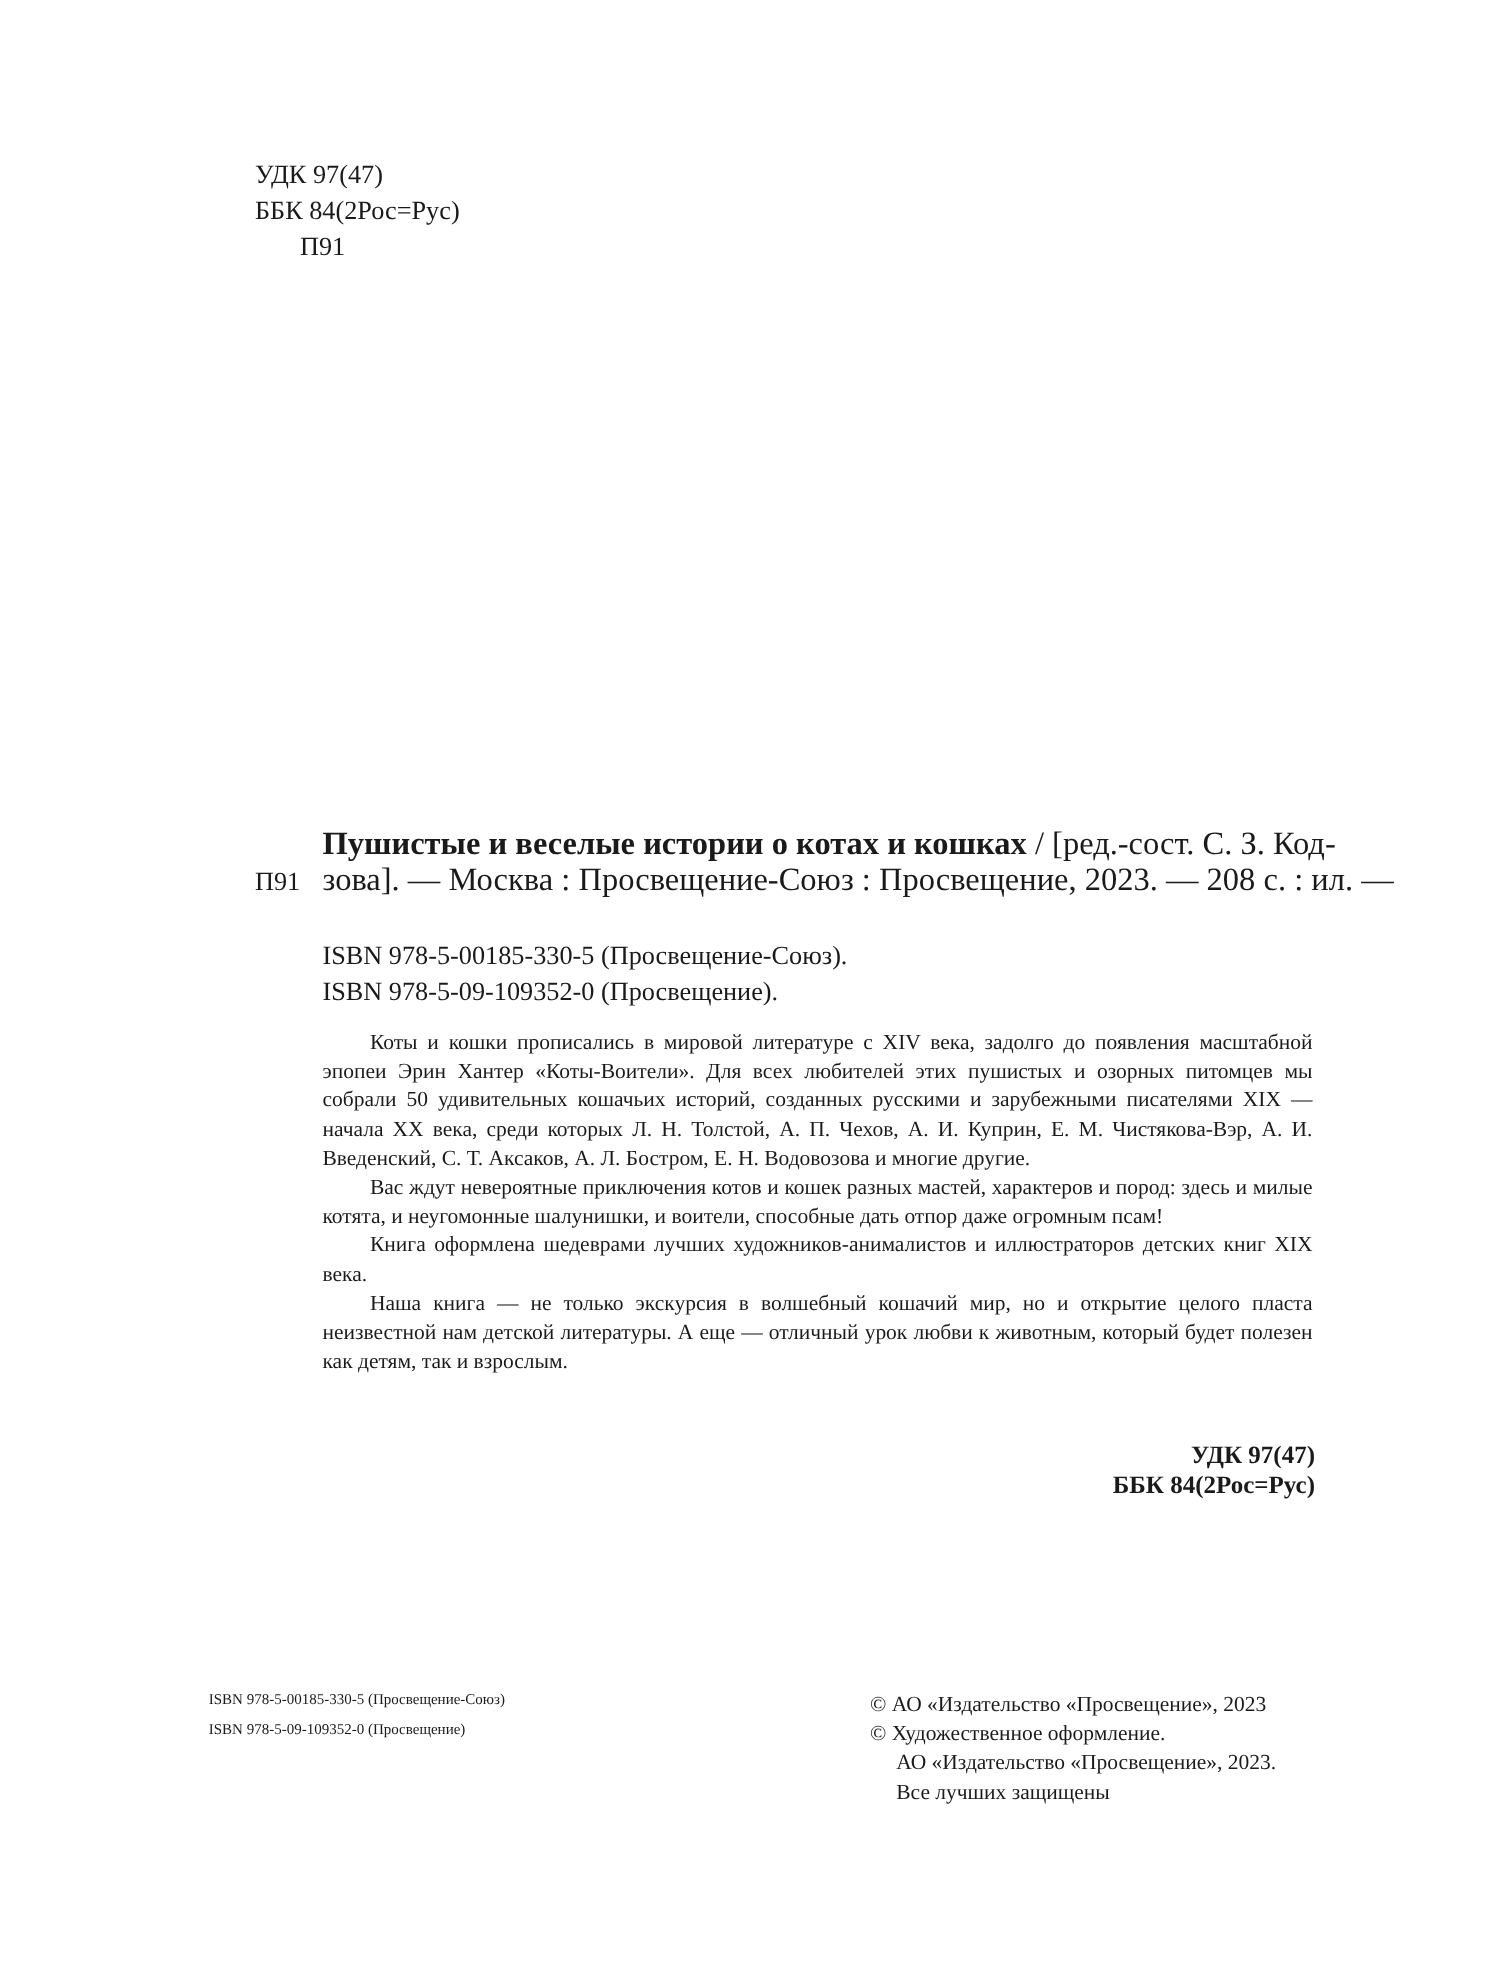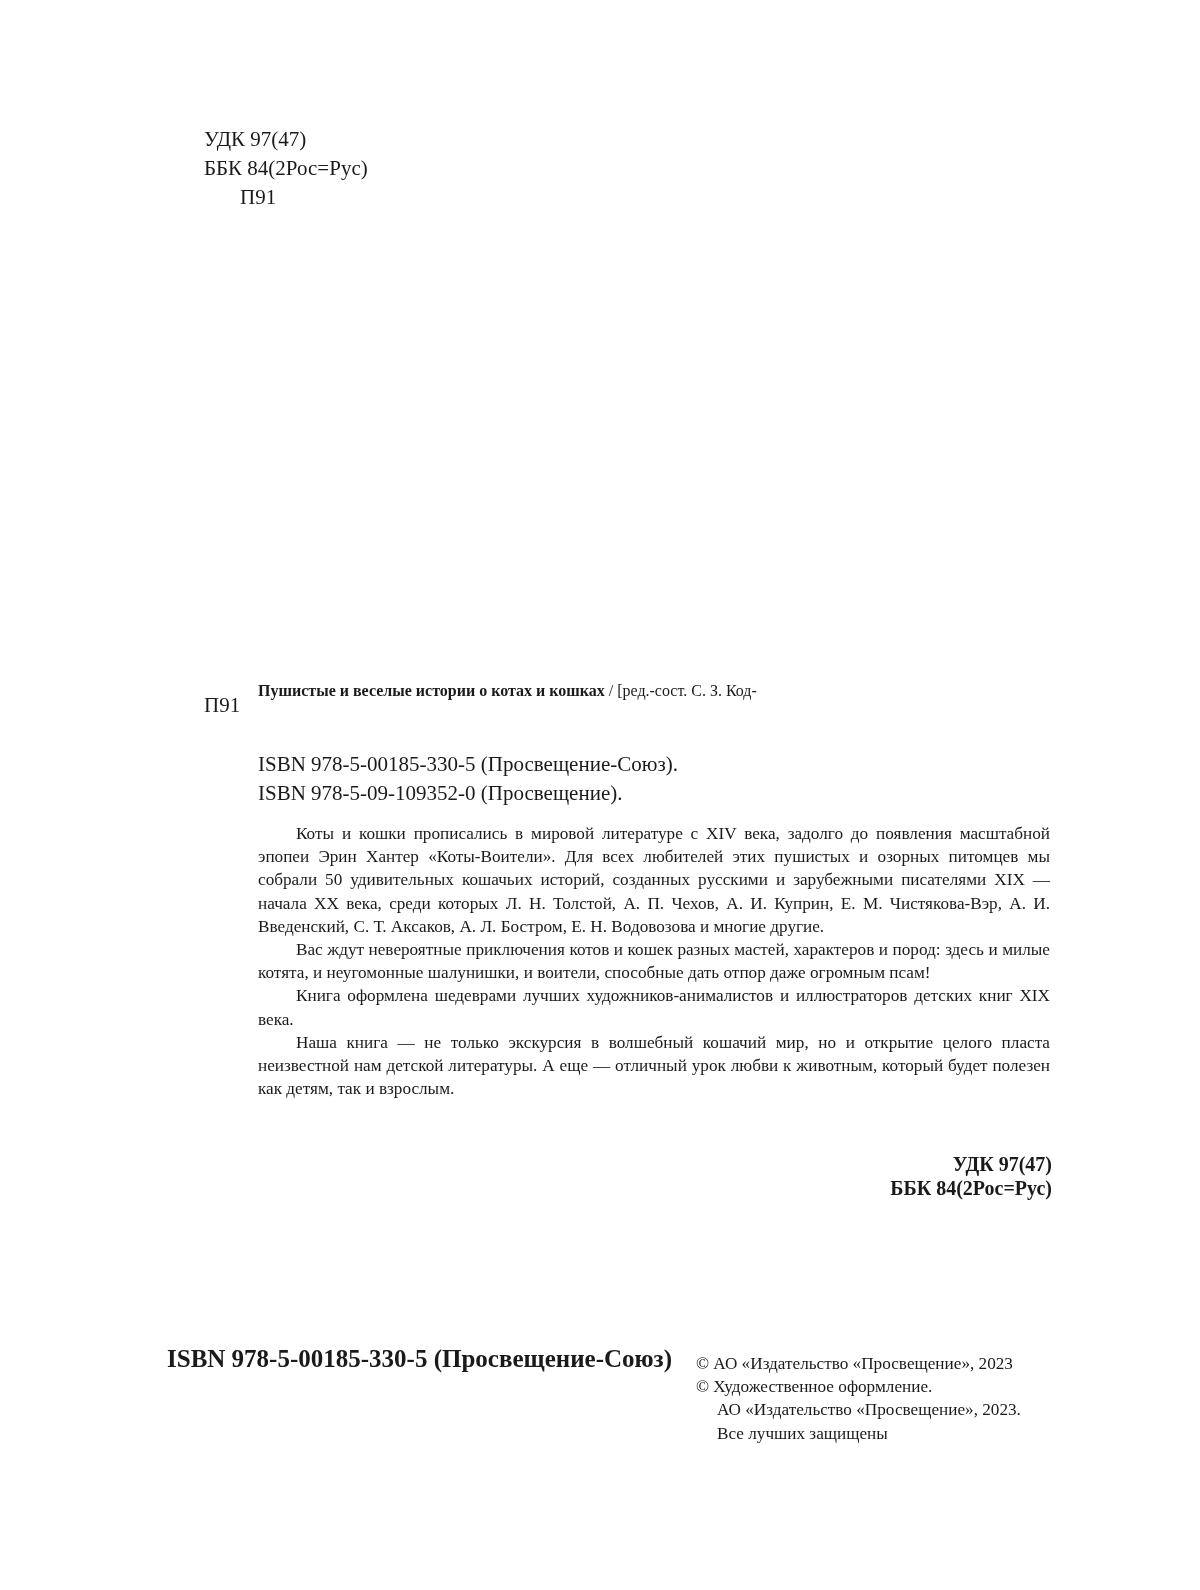--- a/index.html
+++ b/index.html
@@ -4,54 +4,55 @@
 <style>
   html, body { margin: 0; padding: 0; background: #ffffff; }
   body {
     width: 1200px; height: 1590px; position: relative; overflow: hidden;
     font-family: "Liberation Serif", "DejaVu Serif", serif; color: #1a1a1a;
   }
   .abs { position: absolute; }
   .top-codes { left: 204px; top: 125px; font-size: 21px; line-height: 29px; }
   .top-codes .p91 { padding-left: 36px; }
 
-  .biblio { left: 258px; top: 676px; width: 795px; font-size: 16px; line-height: 29px; }
+  .biblio { left: 258px; top: 660px; width: 795px; font-size: 26px; line-height: 29px; }
   .biblio .title { font-weight: bold; }
   .biblio .line { white-space: nowrap; }
   .p91-side { left: 204px; top: 691px; font-size: 21px; line-height: 29px; }
   .isbn-block { left: 258px; top: 750px; font-size: 21px; line-height: 29px; }
 
   .annotation {
     left: 258px; top: 822px; width: 792px; font-size: 17.2px; line-height: 23.2px;
     text-align: justify;
   }
   .annotation p { margin: 0; text-indent: 38px; }
 
   .codes-right { right: 148px; top: 1152px; text-align: right; font-weight: bold; font-size: 20px; line-height: 24px; }
 
-  .isbn-bottom { left: 167px; top: 1347px; font-weight: bold; font-size: 25px; line-height: 24px; }
+  .isbn-bottom { left: 167px; top: 1347px; font-weight: normal; font-size: 12px; line-height: 24px; }
 
   .copyright { left: 696px; top: 1352px; font-size: 17.2px; line-height: 23.2px; }
   .copyright .indent { padding-left: 21px; }
 </style>
 </head>
 <body>
 
 <div class="abs top-codes">
   <div>УДК 97(47)</div>
   <div>ББК 84(2Рос=Рус)</div>
   <div class="p91">П91</div>
 </div>
 
 <div class="abs p91-side">П91</div>
 
 <div class="abs biblio">
   <div class="line">
     <span class="title">Пушистые и веселые истории о котах и кошках</span><span> / [ред.-сост. С. З. Код-</span>
   </div>
+  <div class="line">зова]. — Москва : Просвещение-Союз : Просвещение, 2023. — 208 с. :  ил. —</div>
 </div>
 
 <div class="abs isbn-block">
   <div>ISBN 978-5-00185-330-5 (Просвещение-Союз).</div>
   <div>ISBN 978-5-09-109352-0 (Просвещение).</div>
 </div>
 
 <div class="abs annotation">
   <p>Коты и кошки прописались в мировой литературе с XIV века, задолго до появления масштабной эпопеи Эрин Хантер «Коты-Воители». Для всех любителей этих пушистых и озорных питомцев мы собрали 50 удивительных кошачьих историй, созданных русскими и зарубежными писателями XIX — начала XX века, среди которых Л. Н. Толстой, А. П. Чехов, А. И. Куприн, Е. М. Чистякова-Вэр, А. И. Введенский, С. Т. Аксаков, А. Л. Бостром, Е. Н. Водовозова и многие другие.</p>
   <p>Вас ждут невероятные приключения котов и кошек разных мастей, характеров и пород: здесь и милые котята, и неугомонные шалунишки, и воители, способные дать отпор даже огромным псам!</p>
@@ -59,20 +60,21 @@
   <p>Наша книга — не только экскурсия в волшебный кошачий мир, но и открытие целого пласта неизвестной нам детской литературы. А еще — отличный урок любви к животным, который будет полезен как детям, так и взрослым.</p>
 </div>
 
 <div class="abs codes-right">
   <div>УДК 97(47)</div>
   <div>ББК 84(2Рос=Рус)</div>
 </div>
 
 <div class="abs isbn-bottom">
   <div>ISBN 978-5-00185-330-5 (Просвещение-Союз)</div>
+  <div>ISBN 978-5-09-109352-0 (Просвещение)</div>
 </div>
 
 <div class="abs copyright">
   <div>© АО «Издательство «Просвещение», 2023</div>
   <div>© Художественное оформление.</div>
   <div class="indent">АО «Издательство «Просвещение», 2023.</div>
   <div class="indent">Все лучших защищены</div>
 </div>
 
 </body></html>

